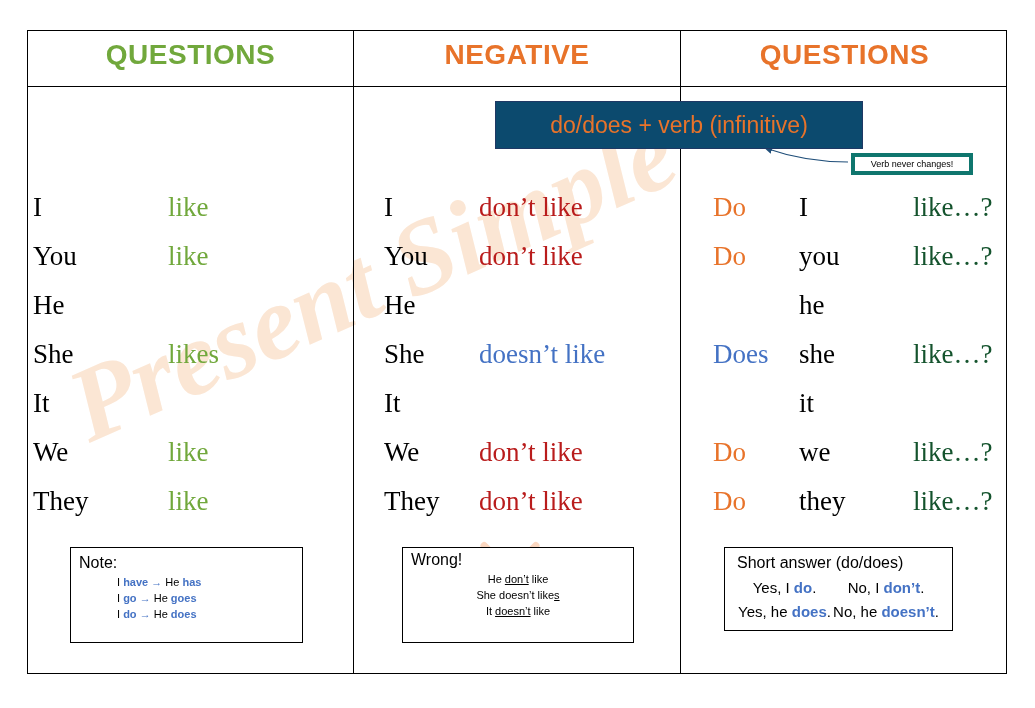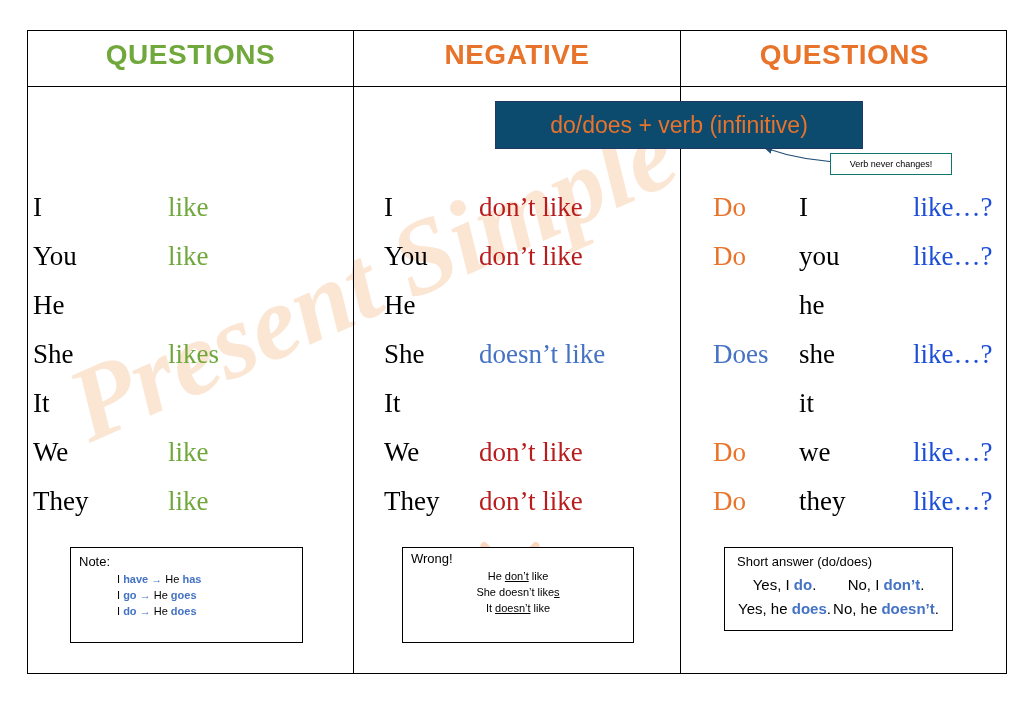--- a/index.html
+++ b/index.html
@@ -113,25 +113,25 @@
     display: flex;
     align-items: center;
     justify-content: center;
     font-family: "Liberation Sans", sans-serif;
     font-size: 23px;
     color: #e8732a;
     z-index: 20;
   }
   #note-box {
     position: absolute;
-    left: 802px;
+    left: 823px;
     top: 122px;
     width: 122px;
     height: 22px;
-    border: 1px solid #0f766e;
+    border: 4px solid #0f766e;
     background: #fff;
     box-sizing: border-box;
     display: flex;
     align-items: center;
     justify-content: center;
     font-family: "Liberation Sans", sans-serif;
     font-size: 9px;
     color: #000;
     z-index: 20;
   }
@@ -172,21 +172,21 @@
 
   
   .rows.r2 .subj { left: 30px; color: #000; }
   .rows.r2 .verb { left: 125px; color: #b91c1c; }
   .rows.r2 .verb.blue { color: #4472c4; }
 
   
   .rows.r3 .aux  { left: 32px; color: #e8732a; }
   .rows.r3 .aux.blue { color: #4472c4; }
   .rows.r3 .subj { left: 118px; color: #000; }
-  .rows.r3 .verb { left: 232px; color: #1d4ed8; }
+  .rows.r3 .verb { left: 232px; color: #14532d; }
 
   
   .info-box {
     position: absolute;
     border: 1px solid #000;
     background: #fff;
     box-sizing: border-box;
     font-family: "Liberation Sans", sans-serif;
     z-index: 20;
   }
@@ -205,21 +205,21 @@
     padding: 3px 8px;
   }
   #note-questions {
     left: 696px;
     top: 516px;
     width: 229px;
     height: 84px;
     padding: 6px 12px;
   }
   .box-title {
-    font-size: 13px;
+    font-size: 16px;
     color: #000;
   }
   .box-line {
     font-size: 11px;
     color: #000;
     text-align: center;
     margin: 4px 0;
   }
   .box-line.left {
     text-align: left;

